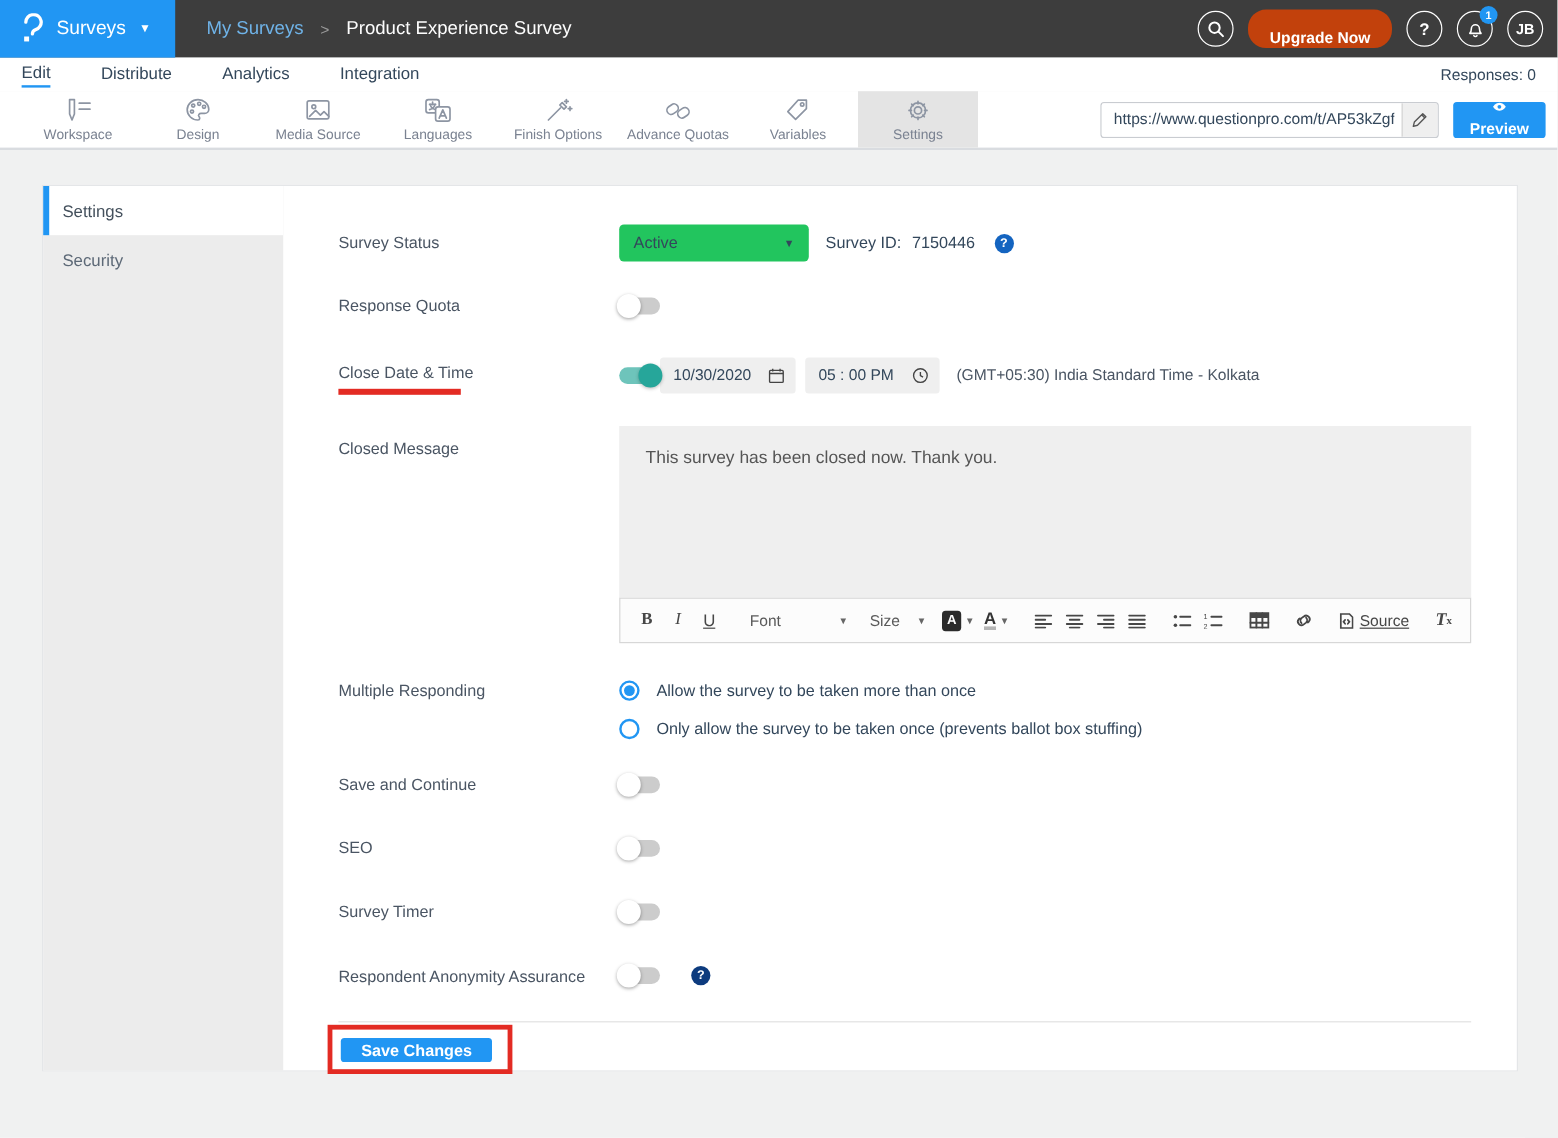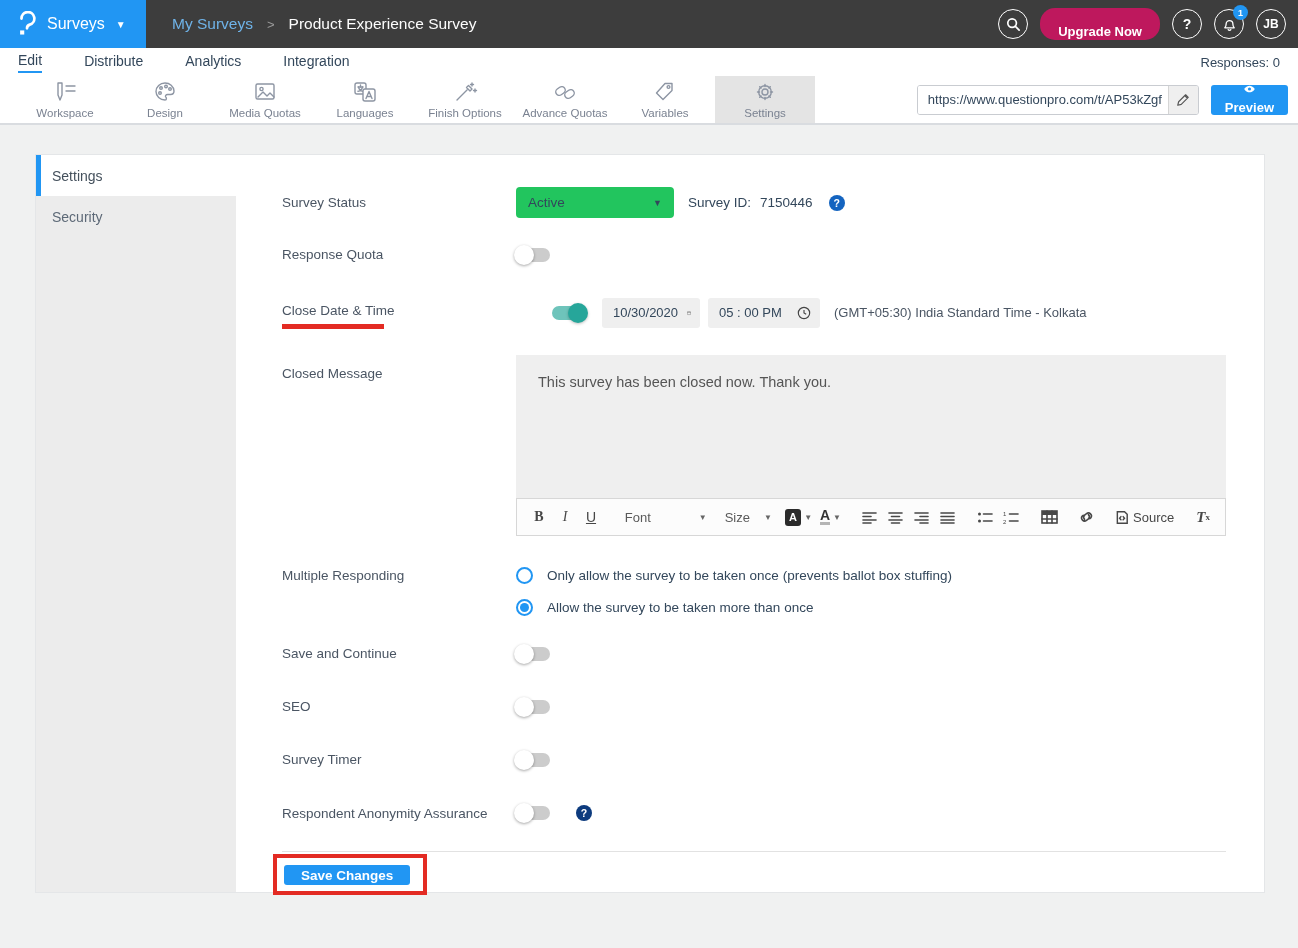--- a/index.html
+++ b/index.html
@@ -10,21 +10,21 @@
   .logo-block { height:48px; width:146px; background:#2196f3; display:flex; align-items:center; padding-left:16px; gap:9px; cursor:pointer; }
   .logo-glyph { width:22px; height:26px; }
   .logo-title { color:#fff; font-size:16px; }
   .logo-caret { color:#fff; font-size:10px; margin-left:2px; }
   .breadcrumb { display:flex; align-items:center; margin-left:26px; gap:14px; }
   .crumb-parent { color:#6fb3e8; font-size:15.5px; cursor:pointer; }
   .crumb-sep { color:#9b9b9b; font-size:13px; }
   .crumb-title { color:#fdfdfd; font-size:15.5px; }
   .topbar-right { margin-left:auto; display:flex; align-items:center; gap:12px; padding-right:12px; }
   .circle-btn { width:30px; height:30px; border:1.6px solid #fff; border-radius:50%; display:flex; align-items:center; justify-content:center; color:#fff; font-size:14px; font-weight:bold; cursor:pointer; position:relative; }
-  .upgrade-btn { height:30px; border-radius:15px; background:#be185d; color:#fff; font-weight:bold; font-size:13px; border:none; padding:16px 18px; cursor:pointer; }
+  .upgrade-btn { height:30px; border-radius:15px; background:#c2410c; color:#fff; font-weight:bold; font-size:13px; border:none; padding:16px 18px; cursor:pointer; }
   .badge { position:absolute; top:-5px; right:-5px; min-width:15px; height:15px; background:#2196f3; border-radius:50%; color:#fff; font-size:9px; font-weight:bold; display:flex; align-items:center; justify-content:center; }
 
   
   .tabs-row { height:28px; background:#fff; display:flex; align-items:center; padding:0 18px; }
   .tab { font-size:14px; color:#33475b; margin-right:42px; cursor:pointer; padding-bottom:3px; }
   .tab.active { border-bottom:2px solid #2196f3; }
   .responses { margin-left:auto; font-size:13px; color:#33475b; }
 
   
   .toolbar { height:49px; background:#fff; border-bottom:2px solid #d9dce0; display:flex; align-items:stretch; padding-left:15px; }
@@ -77,21 +77,21 @@
   .ed-btn svg { stroke:#474747; fill:none; stroke-width:1.6; stroke-linecap:round; }
   .ed-b { font-weight:bold; font-family:"Liberation Serif",serif; }
   .ed-i { font-style:italic; font-family:"Liberation Serif",serif; }
   .ed-u { text-decoration:underline; }
   .ed-drop { display:flex; align-items:center; gap:14px; color:#5a5a5a; font-size:13px; padding:0 8px; cursor:pointer; }
   .ed-drop .dd-caret { font-size:8px; color:#666; }
   .ed-gap { width:10px; }
   .bg-a { width:17px; height:17px; background:#2b2b2b; border-radius:3px; color:#fff; font-size:11px; font-weight:bold; display:flex; align-items:center; justify-content:center; }
   .fg-a { font-size:14px; font-weight:bold; color:#333; border-bottom:3px solid #b5b5b5; line-height:13px; }
   .mini-caret { font-size:8px; color:#666; margin-left:3px; }
-  .src-label { font-size:13px; color:#474747; margin-left:5px; }
+  .src-label { font-size:13px; color:#474747; margin-left:5px;text-decoration:underline; }
   .tx { font-family:"Liberation Serif",serif; font-style:italic; font-weight:bold; font-size:15px; }
   .tx sub { font-size:9px; font-style:normal; }
 
   
   .radio-group { display:flex; flex-direction:column; gap:15px; padding-top:3px; }
   .radio-line { display:flex; align-items:center; gap:14px; cursor:pointer; }
   .radio { width:17px; height:17px; border-radius:50%; border:2px solid #2196f3; flex-shrink:0; display:flex; align-items:center; justify-content:center; }
   .radio.selected::after { content:""; width:9px; height:9px; border-radius:50%; background:#2196f3; }
   .radio-text { font-size:13.5px; color:#33475b; }
 
@@ -169,21 +169,21 @@
     </svg>
     <span class="tool-label">Design</span>
   </div>
 
   <div class="tool-item">
     <svg width="26" height="24" viewBox="0 0 26 24">
       <rect x="4" y="4" width="18" height="15" rx="1.5"></rect>
         <circle cx="9.5" cy="9" r="1.6"></circle>
       <path d="M6 17 l5-5 4 4 3-3 4 4"></path>
     </svg>
-    <span class="tool-label">Media Quotas</span>
+    <span class="tool-label">Media Source</span>
   </div>
 
   <div class="tool-item">
     <svg width="26" height="24" viewBox="0 0 26 24">
       <rect x="3" y="3" width="11" height="11" rx="2"></rect>
       <line x1="6" y1="7" x2="11" y2="7"></line>
         <line x1="8.5" y1="5" x2="8.5" y2="7"></line>
         <path d="M10.5 7 c-.5 2.5-3 4-4.5 4.3 M6.5 7 c.5 2.5 3 4 4.5 4.3"></path>
       <rect x="11" y="9" width="12" height="12" rx="2" fill="#fff"></rect>
       <path d="M14 18.5 l3-7 3 7 M15 16.5 h4"></path>
@@ -273,30 +273,30 @@
     <div class="row center" style="margin-bottom:34px;">
       <div class="row-label">Response Quota</div>
       <div class="ctrl">
         <div class="toggle">
             <div class="knob"></div>
           </div>
       </div>
     </div>
 
     
-    <div class="row" style="margin-bottom:26px;gap:36px;">
+    <div class="row" style="margin-bottom:26px;">
       <div class="row-label no-pad" style="padding-top:7px;">
         <div>Close Date &amp; Time</div>
         <div class="red-underline"></div>
       </div>
       <div class="ctrl">
         <div class="toggle on">
             <div class="knob"></div>
           </div>
-        <div class="field-box" style="width:98px; margin-left:16px;">
+        <div class="field-box" style="width:113px; ">
           <span>10/30/2020</span>
           <svg width="14" height="14" viewBox="0 0 16 16">
             <rect x="1.5" y="3" width="13" height="11.5" rx="1"></rect>
               <line x1="4.5" y1="1.5" x2="4.5" y2="4"></line>
               <line x1="11.5" y1="1.5" x2="11.5" y2="4"></line>
               <line x1="1.5" y1="6" x2="14.5" y2="6"></line>
           </svg>
         </div>
         <div class="field-box" style="width:112px; margin-left:8px;">
           <span>05 : 00 PM</span>
@@ -413,27 +413,27 @@
           <span class="ed-btn tx">T<sub>x</sub></span>
         </div>
       </div>
     </div>
 
     
     <div class="row" style="margin-bottom:30px;">
       <div class="row-label" style="padding-top:4px;">Multiple Responding</div>
       <div class="radio-group">
         <div class="radio-line">
+          <span class="radio selected"></span>
+          <span class="radio-text">Allow the survey to be taken more than once</span>
+        </div>
+        <div class="radio-line">
           <span class="radio"></span>
           <span class="radio-text">Only allow the survey to be taken once (prevents ballot box stuffing)</span>
         </div>
-        <div class="radio-line">
-          <span class="radio selected"></span>
-          <span class="radio-text">Allow the survey to be taken more than once</span>
-        </div>
       </div>
     </div>
 
     
     <div class="row center" style="margin-bottom:38px;">
       <div class="row-label">Save and Continue</div>
       <div class="ctrl">
           <div class="toggle">
             <div class="knob"></div>
           </div>

